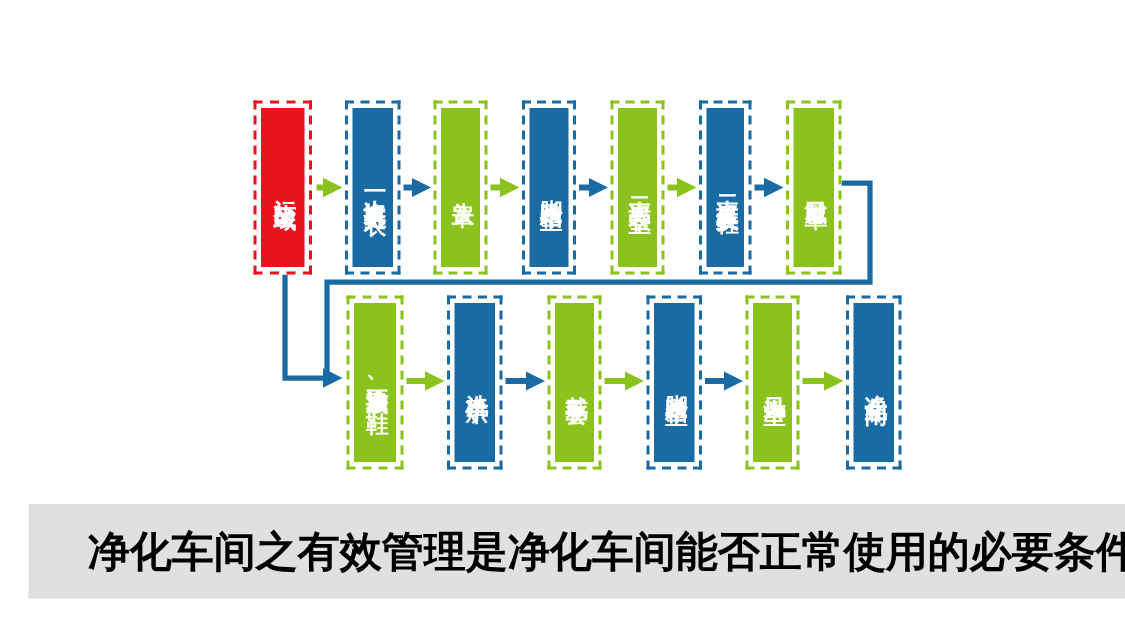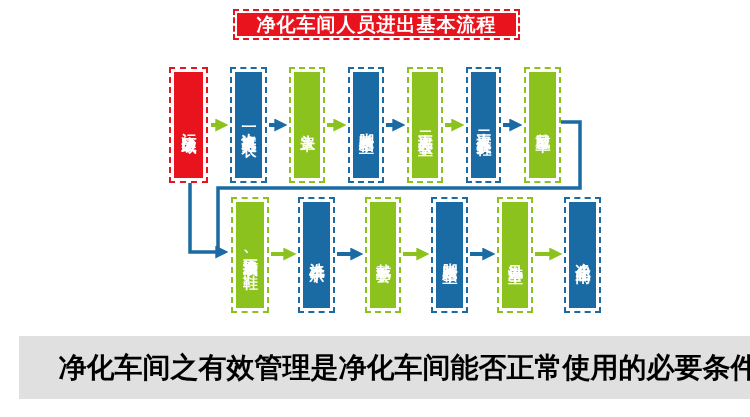--- a/index.html
+++ b/index.html
@@ -49,23 +49,20 @@
     color:#000;font-weight:bold;font-size:28px;letter-spacing:0px;
     white-space:nowrap;
     padding-left:33px;
   }
 </style>
 </head>
 <body>
 
 <div class="canvas">
 
-  <div class="title-banner">
-    <div class="title-inner">净化车间人员进出基本流程</div>
-  </div>
 
   <svg class="connectors" width="750" height="417">
     <defs>
       <marker id="arrow-green" viewBox="0 0 12 12" refX="8" refY="6" markerWidth="13" markerHeight="13" orient="auto" markerUnits="userSpaceOnUse">
         <path class="mg" d="M0,0 L12,6 L0,12 Z"></path>
       </marker>
       <marker id="arrow-blue" viewBox="0 0 12 12" refX="8" refY="6" markerWidth="13" markerHeight="13" orient="auto" markerUnits="userSpaceOnUse">
         <path class="mb" d="M0,0 L12,6 L0,12 Z"></path>
       </marker>
     </defs>

